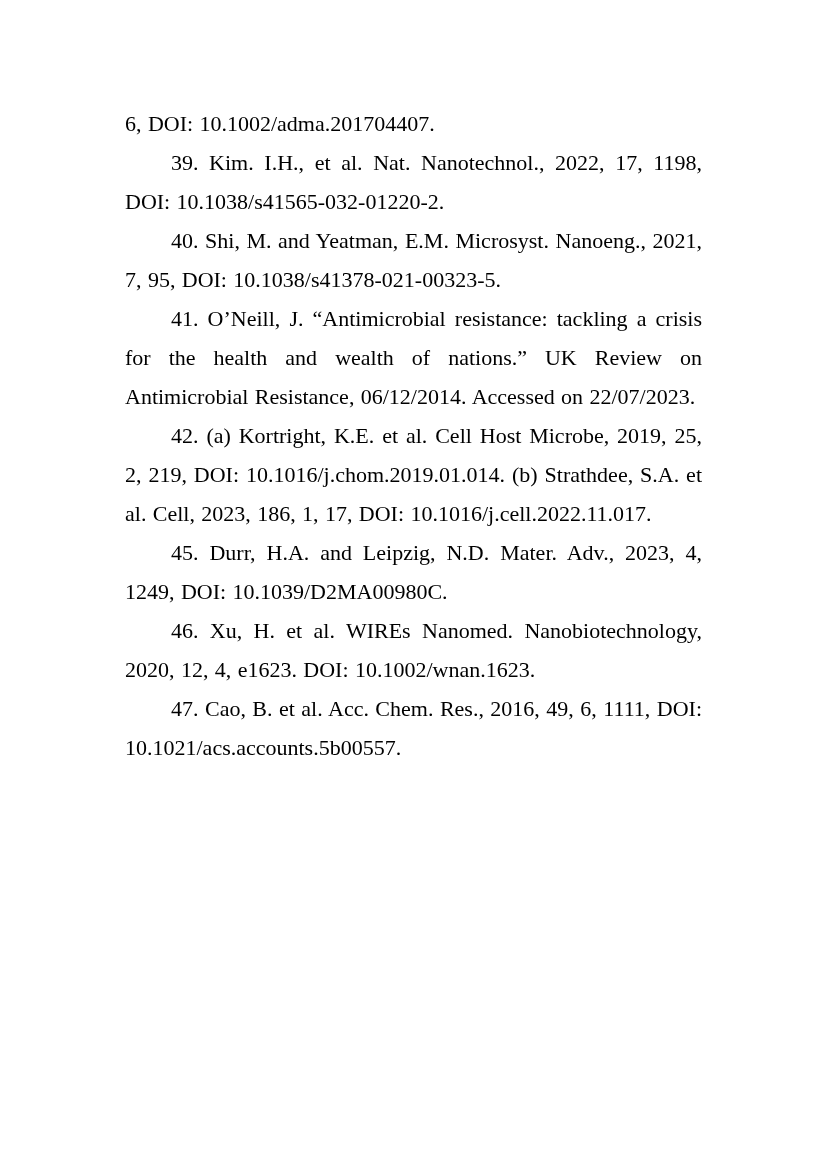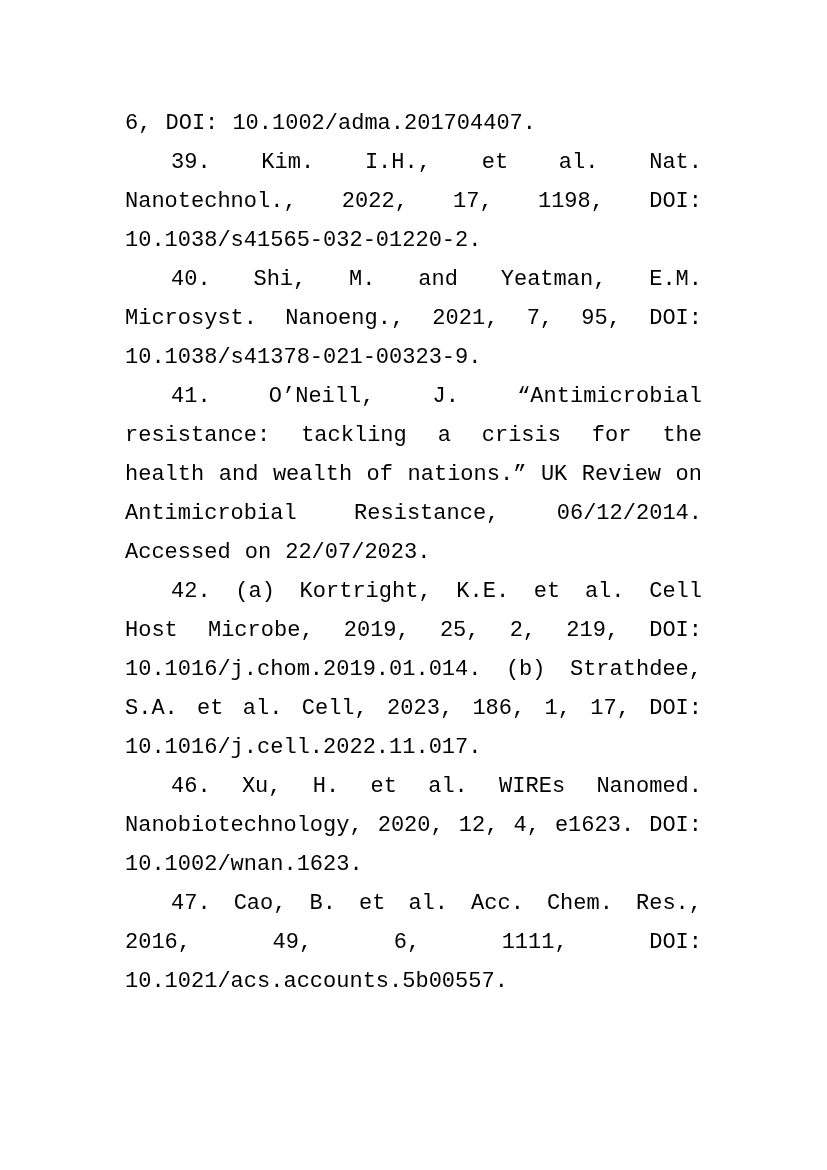--- a/index.html
+++ b/index.html
@@ -8,21 +8,21 @@
     background: #ffffff;
   }
   .page {
     position: relative;
     width: 827px;
     height: 1170px;
     background: #ffffff;
     box-sizing: border-box;
     padding: 104px 125px 0 125px;
     overflow: hidden;
-    font-family: Liberation Mono, monospace;
+    font-family: Liberation Serif, serif;
     color: #000000;
   }
   .references {
     width: 577px;
   }
   p.reference {
     margin: 0;
     padding: 0;
     font-size: 22px;
     line-height: 39px;
@@ -35,19 +35,20 @@
     text-indent: 0;
   }
 </style>
 </head>
 <body>
 
 <main class="page">
   <section class="references">
       <p class="reference no-indent">6, DOI: 10.1002/adma.201704407.</p>
       <p class="reference">39. Kim. I.H., et al. Nat. Nanotechnol., 2022, 17, 1198, DOI: 10.1038/s41565-032-01220-2.</p>
-      <p class="reference">40. Shi, M. and Yeatman, E.M. Microsyst. Nanoeng., 2021, 7, 95, DOI: 10.1038/s41378-021-00323-9.</p>
+      <p class="reference">40. Shi, M. and Yeatman, E.M. Microsyst. Nanoeng., 2021, 7, 95, DOI: 10.1038/s41378-021-00323-5.</p>
       <p class="reference">41. O’Neill, J. “Antimicrobial resistance: tackling a crisis for the health and wealth of nations.” UK Review on Antimicrobial Resistance, 06/12/2014. Accessed on 22/07/2023.</p>
       <p class="reference">42. (a) Kortright, K.E. et al. Cell Host Microbe, 2019, 25, 2, 219, DOI: 10.1016/j.chom.2019.01.014. (b) Strathdee, S.A. et al. Cell, 2023, 186, 1, 17, DOI: 10.1016/j.cell.2022.11.017.</p>
+      <p class="reference">45. Durr, H.A. and Leipzig, N.D. Mater. Adv., 2023, 4, 1249, DOI: 10.1039/D2MA00980C.</p>
       <p class="reference">46. Xu, H. et al. WIREs Nanomed. Nanobiotechnology, 2020, 12, 4, e1623. DOI: 10.1002/wnan.1623.</p>
       <p class="reference">47. Cao, B. et al. Acc. Chem. Res., 2016, 49, 6, 1111, DOI: 10.1021/acs.accounts.5b00557.</p>
     </section>
 </main>
 
 </body></html>

